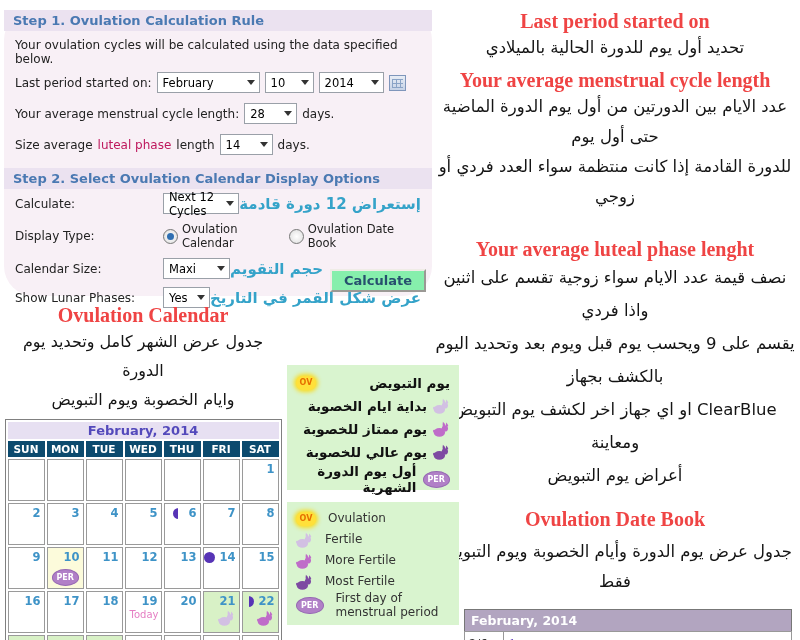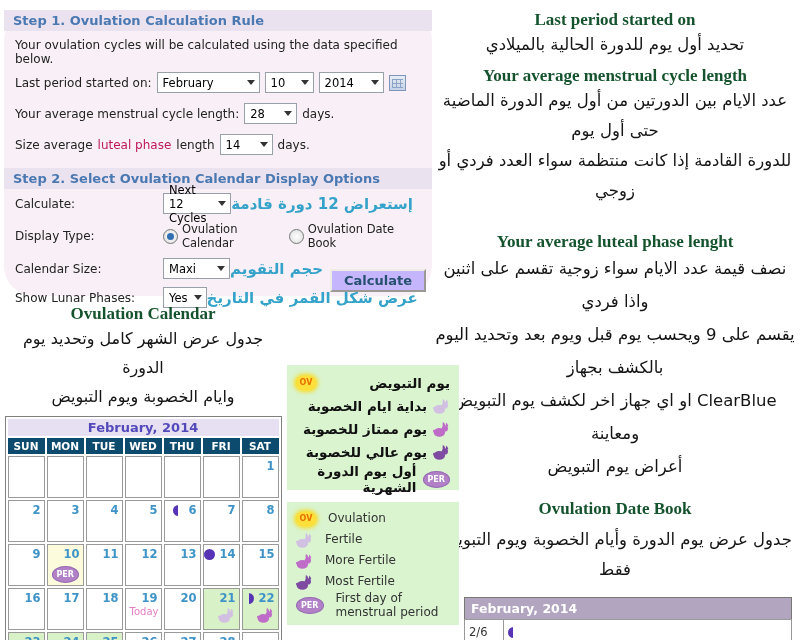--- a/index.html
+++ b/index.html
@@ -14,36 +14,36 @@
   .frow{display:flex;align-items:center;gap:5px;font-size:12px;color:#222;padding:5px 11px;}
   .sel{display:inline-flex;align-items:center;justify-content:space-between;background:#fff;
        border:1px solid #9aa0a8;height:19px;padding:0 4px 0 5px;font-size:11.5px;color:#000;gap:6px;}
   .sel .arr{width:0;height:0;border-left:4px solid transparent;border-right:4px solid transparent;
        border-top:5px solid #333;}
   .w-month{width:92px}.w-day{width:38px}.w-year{width:54px}.w-num{width:42px}
   .w-cycles{width:112px}.w-maxi{width:56px}.w-yes{width:50px}
   .link{color:#be185d;cursor:pointer;}
   .optrow{display:flex;align-items:center;font-size:12px;color:#222;padding:4px 11px;}
   .optrow .lab{width:148px;flex:none;}
-  .ar-teal{color:#35a3c9;font-size:15px;font-weight:bold;direction:rtl;margin-right:8px;white-space:nowrap;}
+  .ar-teal{color:#35a3c9;font-size:15px;font-weight:bold;direction:rtl;white-space:nowrap;}
   .radio{display:inline-block;width:13px;height:13px;border:1px solid #777;border-radius:50%;
          background:radial-gradient(#fff,#dcdcdc);position:relative;margin:0 4px 0 0;flex:none;}
   .radio.sel-on::after{content:"";position:absolute;inset:3px;border-radius:50%;background:#2f6fb2;}
   .rlabel{font-size:11.5px;margin-right:14px;}
-  .calc-btn{position:absolute;right:6px;bottom:4px;background:#c4b5fd;border:2px outset #efece6;
+  .calc-btn{position:absolute;right:6px;bottom:4px;background:#86efac;border:2px outset #efece6;
          color:#27506e;font-weight:bold;font-size:13px;padding:2px 12px;font-family:"DejaVu Sans",sans-serif;}
   .calicon{display:inline-block;width:15px;height:14px;border:1px solid #7f96bb;
          background:linear-gradient(#e8edf5,#c6d2e6);position:relative;flex:none;}
   .calicon::after{content:"";position:absolute;inset:3px 2px 2px 2px;
          background:repeating-linear-gradient(90deg,#8aa3c6 0 1px,transparent 1px 4px),
                     repeating-linear-gradient(0deg,#8aa3c6 0 1px,transparent 1px 4px);}
 
   
   .right-col{position:absolute;left:434px;top:4px;width:362px;text-align:center;}
-  .rhead{font-family:"Liberation Serif",serif;font-weight:bold;color:#14532d;font-size:17px;margin-top:6px;}
+  .rhead{font-family:"Liberation Serif",serif;font-weight:bold;color:#ef4444;font-size:20px;margin-top:6px;}
   .arline{font-size:16.5px;color:#141414;direction:rtl;line-height:30px;}
   .ar-block3 .arline{line-height:33px;}
   .mt1{margin-top:6px}.mt2{margin-top:26px}.mt3{margin-top:16px}.mt4{margin-top:6px}
 
   
   .cal-col{position:absolute;left:4px;top:298px;width:278px;text-align:center;}
   .cal-col .arline{font-size:16px;line-height:29px;}
   .caltable{border-collapse:separate;border-spacing:2px;background:#fff;border:1px solid #808080;
             margin:5px auto 0;width:277px;table-layout:fixed;}
   .caltable th.month{background:#e7e0f2;color:#5349bb;font-size:13px;padding:1px;}

